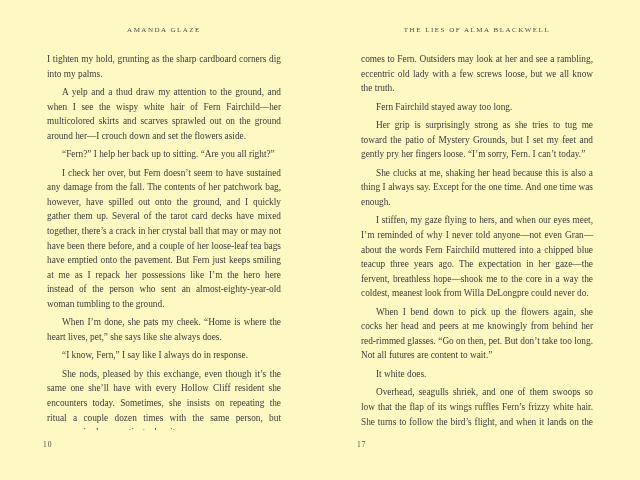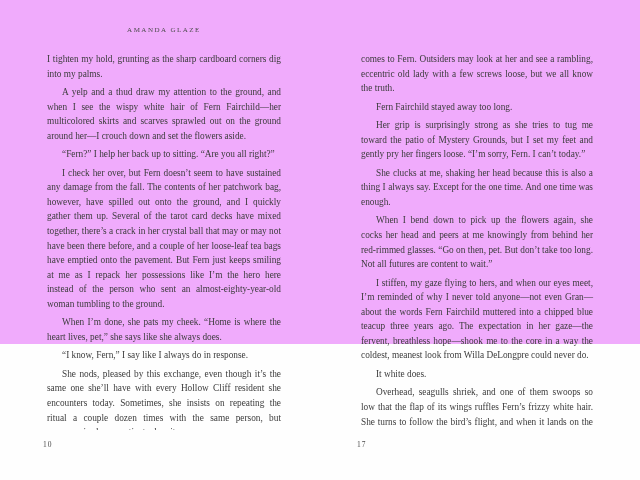--- a/index.html
+++ b/index.html
@@ -7,22 +7,22 @@
     padding: 0;
     width: 640px;
     height: 480px;
     background: #fefefe;
     overflow: hidden;
     font-family: "Liberation Serif", "DejaVu Serif", serif;
   }
   .spread {
     position: relative;
     width: 640px;
-    height: 344px;
-    background: #f0abfc;
+    height: 480px;
+    background: #fef9c3;
   }
   .page {
     position: absolute;
     top: 0;
     height: 480px;
   }
   .page.left  { left: 43px;  width: 242px; }
   .page.right { left: 357px; width: 240px; }
   .running-head {
     position: absolute;
@@ -77,26 +77,27 @@
       <p class="indent">“Fern?” I help her back up to sitting. “Are you all right?”</p>
       <p class="indent">I check her over, but Fern doesn’t seem to have sustained any damage from the fall. The contents of her patchwork bag, however, have spilled out onto the ground, and I quickly gather them up. Several of the tarot card decks have mixed together, there’s a crack in her crystal ball that may or may not have been there before, and a couple of her loose-leaf tea bags have emptied onto the pavement. But Fern just keeps smiling at me as I repack her possessions like I’m the hero here instead of the person who sent an almost-eighty-year-old woman tumbling to the ground.</p>
       <p class="indent">When I’m done, she pats my cheek. “Home is where the heart lives, pet,” she says like she always does.</p>
       <p class="indent">“I know, Fern,” I say like I always do in response.</p>
       <p class="indent">She nods, pleased by this exchange, even though it’s the same one she’ll have with every Hollow Cliff resident she encounters today. Sometimes, she insists on repeating the ritual a couple dozen times with the same person, but everyone is always patient when it</p>
     </div>
     <div class="folio">10</div>
   </section>
 
   <section class="page right">
+    <div class="running-head">THE LIES OF ALMA BLACKWELL</div>
     <div class="body-text">
       <p>comes to Fern. Outsiders may look at her and see a rambling, eccentric old lady with a few screws loose, but we all know the truth.</p>
       <p class="indent">Fern Fairchild stayed away too long.</p>
       <p class="indent">Her grip is surprisingly strong as she tries to tug me toward the patio of Mystery Grounds, but I set my feet and gently pry her fingers loose. “I’m sorry, Fern. I can’t today.”</p>
       <p class="indent">She clucks at me, shaking her head because this is also a thing I always say. Except for the one time. And one time was enough.</p>
+      <p class="indent">I stiffen, my gaze flying to hers, and when our eyes meet, I’m reminded of why I never told anyone—not even Gran—about the words Fern Fairchild muttered into a chipped blue teacup three years ago. The expectation in her gaze—the fervent, breathless hope—shook me to the core in a way the coldest, meanest look from Willa DeLongpre could never do.</p>
       <p class="indent">When I bend down to pick up the flowers again, she cocks her head and peers at me knowingly from behind her red-rimmed glasses. “Go on then, pet. But don’t take too long. Not all futures are content to wait.”</p>
-      <p class="indent">I stiffen, my gaze flying to hers, and when our eyes meet, I’m reminded of why I never told anyone—not even Gran—about the words Fern Fairchild muttered into a chipped blue teacup three years ago. The expectation in her gaze—the fervent, breathless hope—shook me to the core in a way the coldest, meanest look from Willa DeLongpre could never do.</p>
       <p class="indent">It white does.</p>
       <p class="indent">Overhead, seagulls shriek, and one of them swoops so low that the flap of its wings ruffles Fern’s frizzy white hair. She turns to follow the bird’s flight, and when it lands on the ground a couple</p>
     </div>
     <div class="folio">17</div>
   </section>
 
 </div>
 
 </body></html>

